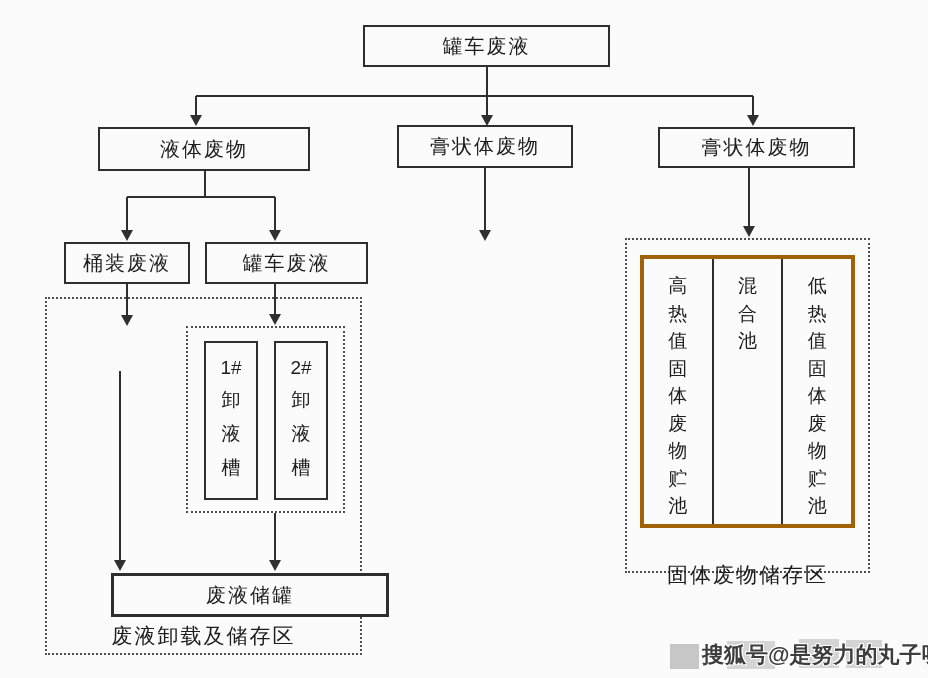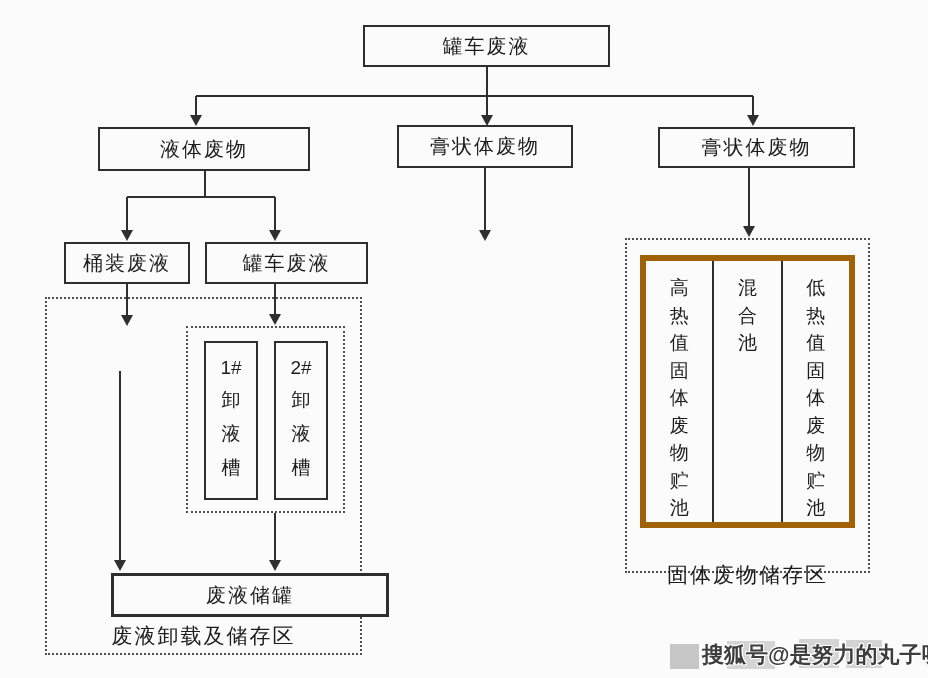--- a/index.html
+++ b/index.html
@@ -20,21 +20,21 @@
   .vtank{
     position:absolute;border:2px solid #2e2e2e;background:#fbfbfb;box-sizing:border-box;
     display:flex;flex-direction:column;align-items:center;padding-top:10px;z-index:3;
   }
   .vtank .num{font-size:19px;line-height:30px;letter-spacing:0;}
   .vtank .vlabel{
     width:22px;word-break:break-all;text-align:center;
     font-size:19px;line-height:34px;letter-spacing:0;
   }
   .poolgrid{
-    position:absolute;border:6px solid #a16207;background:#fbfbfb;box-sizing:border-box;
+    position:absolute;border:4px solid #a16207;background:#fbfbfb;box-sizing:border-box;
     display:flex;flex-direction:row;z-index:3;
   }
   .poolcol{
     flex:1;border-left:2px solid #2e2e2e;display:flex;justify-content:center;
     padding-top:13px;box-sizing:border-box;
   }
   .poolcol:first-child{border-left:none;}
   .poolcol .vlabel{
     width:22px;word-break:break-all;text-align:center;
     font-size:19px;line-height:27.5px;letter-spacing:0;

